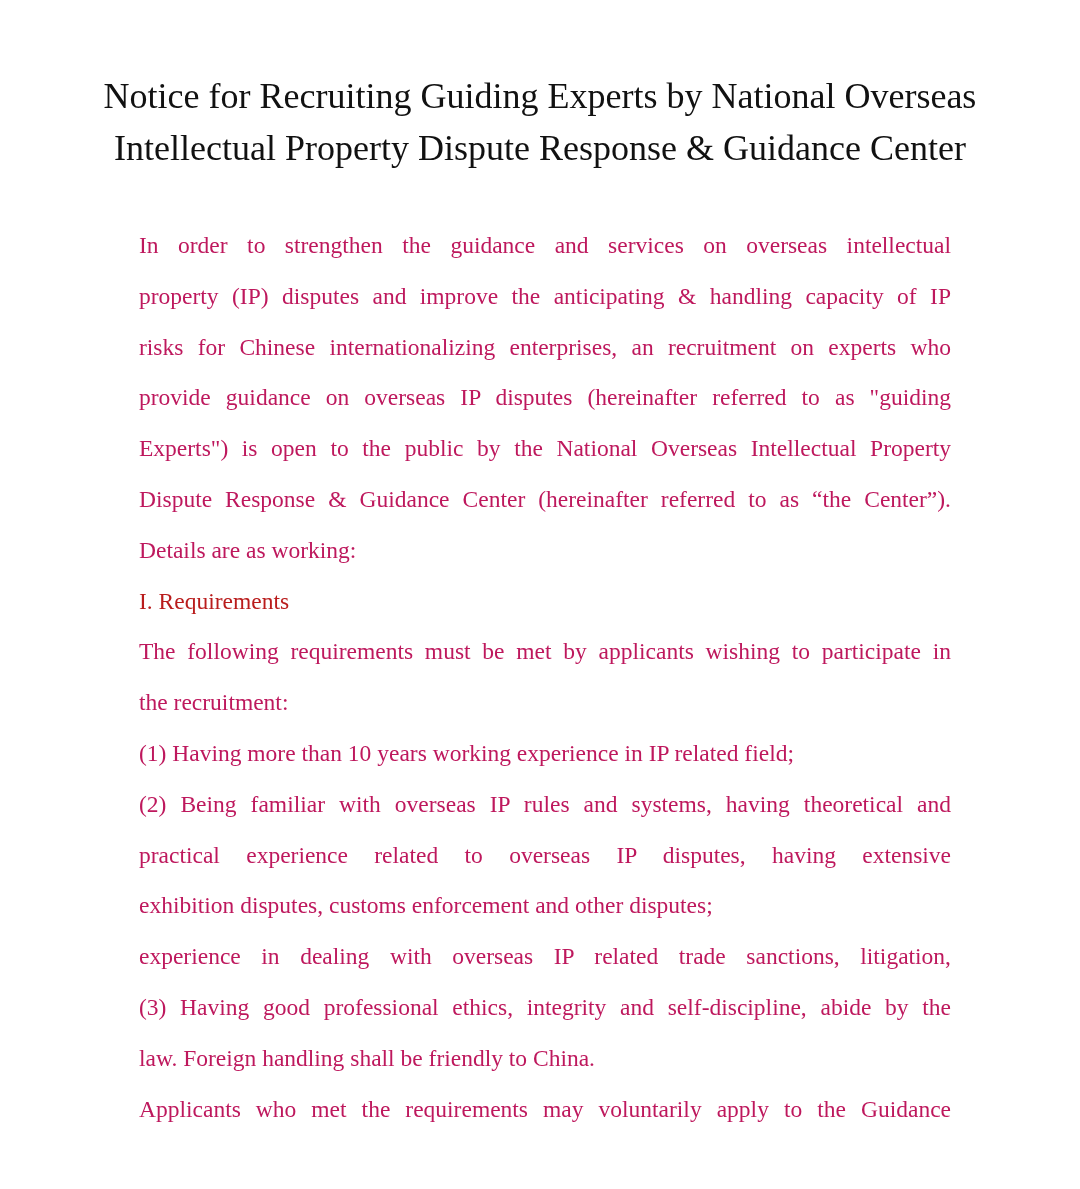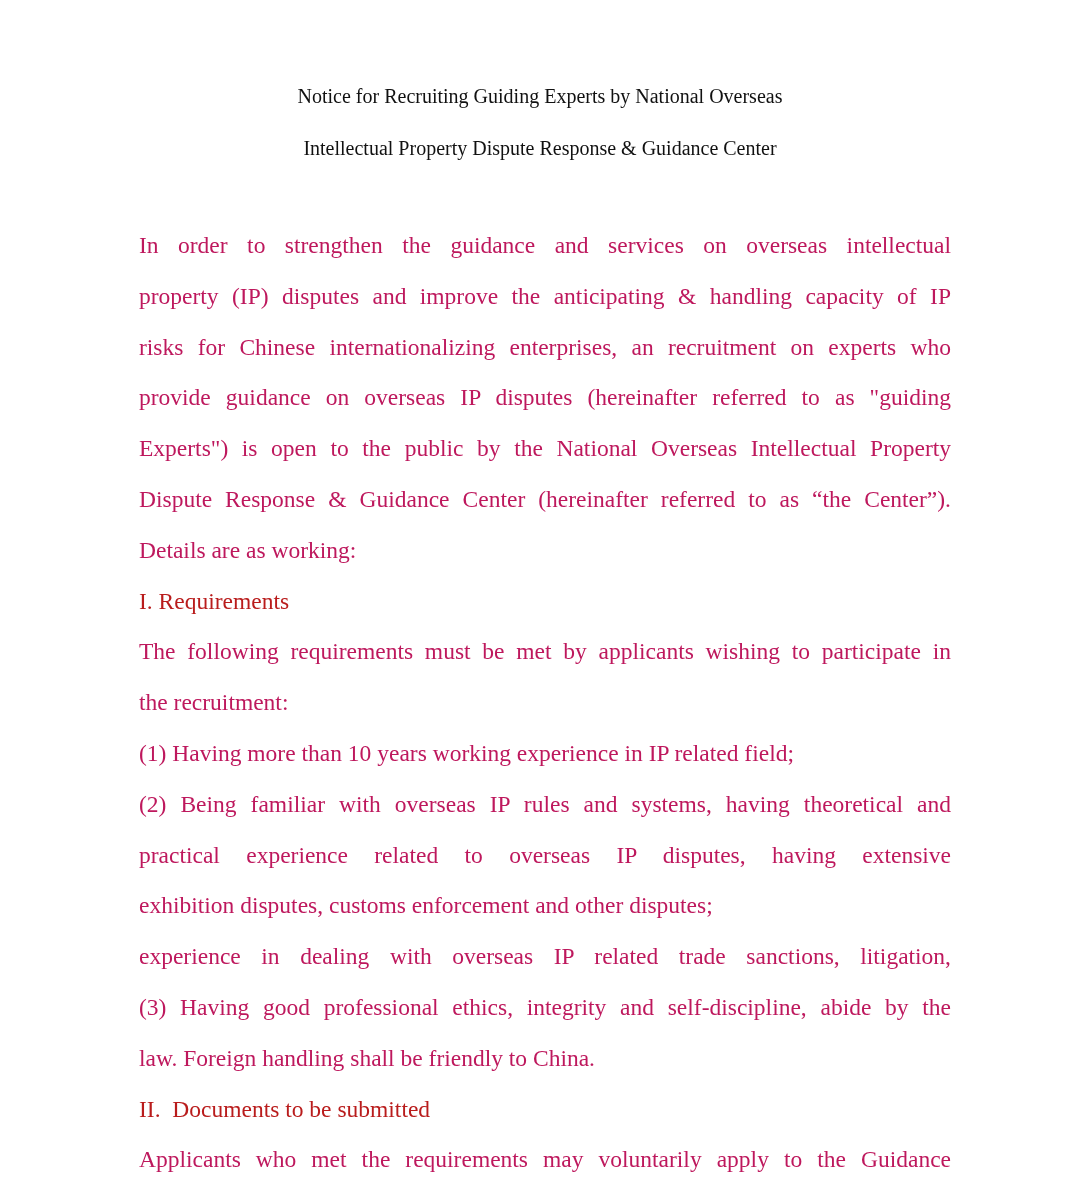--- a/index.html
+++ b/index.html
@@ -24,21 +24,21 @@
       background: #ffffff;
     }
     .title-block {
       position: absolute;
       left: 0;
       top: 70px;
       width: 1080px;
       text-align: center;
     }
     .title-line {
-      font-size: 20px;
+      font-size: 36px;
       line-height: 52px;
       height: 52px;
       white-space: nowrap;
       color: #111;
     }
     .body-block {
       position: absolute;
       left: 139px;
       top: 220px;
       width: 812px;
@@ -99,20 +99,19 @@
       <div class="line justify">practical experience related to overseas IP disputes, having extensive</div>
       <div class="line">exhibition disputes, customs enforcement and other disputes;</div>
       <div class="line justify">experience in dealing with overseas IP related trade sanctions, litigation,</div>
     </div>
 
     <div>
       <div class="line justify">(3) Having good professional ethics, integrity and self-discipline, abide by the</div>
       <div class="line">law. Foreign handling shall be friendly to China.</div>
     </div>
 
-    <div class="line heading">II.&nbsp;&nbsp;Documents to be submitted</div>
 
     <div>
       <div class="line justify">Applicants who met the requirements may voluntarily apply to the Guidance</div>
     </div>
 
   </div>
 </div>
 
 </body></html>

